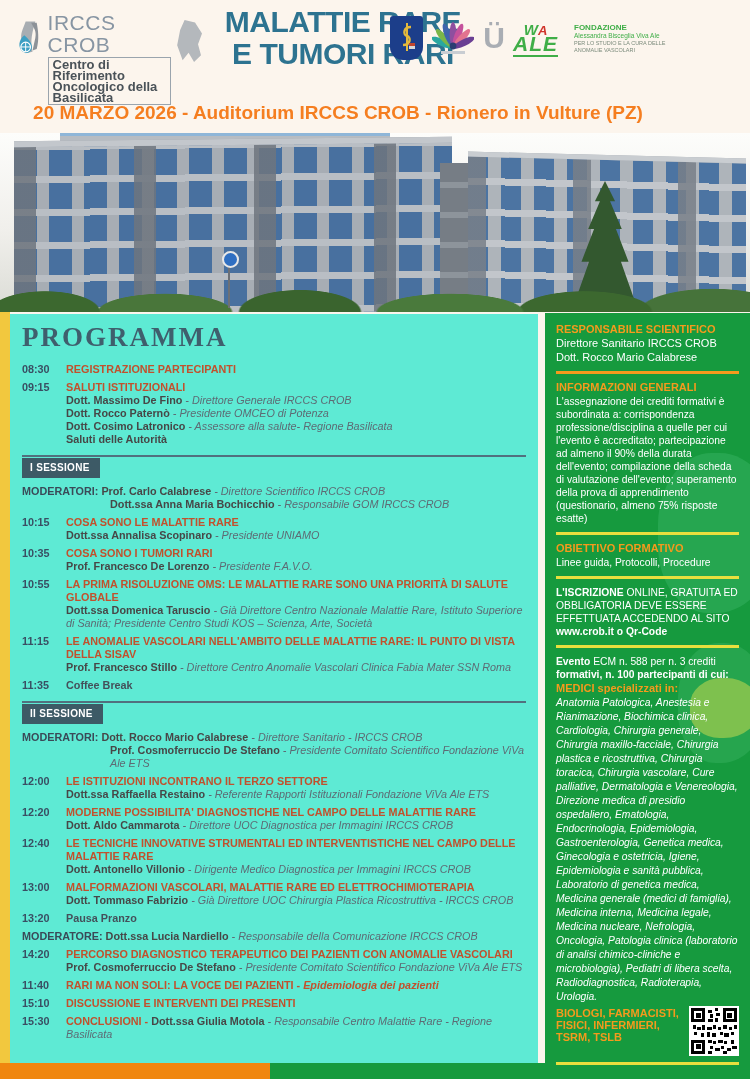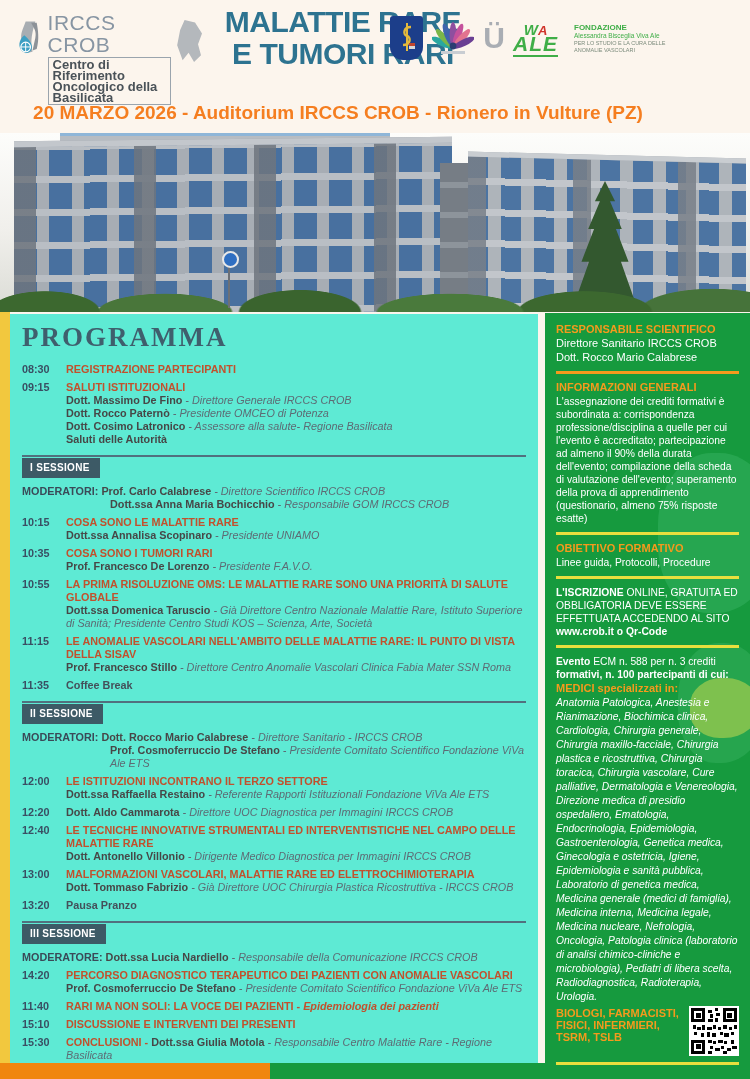--- a/index.html
+++ b/index.html
@@ -226,35 +226,34 @@
       <div class="mods">
         <div><span class="mlabel">MODERATORI: </span><span class="spk">Dott. Rocco Mario Calabrese</span><span class="role"> - Direttore Sanitario - IRCCS CROB</span></div>
         <div class="ind"><span class="spk">Prof. Cosmoferruccio De Stefano</span><span class="role"> - Presidente Comitato Scientifico Fondazione ViVa Ale ETS</span></div>
       </div>
       <div class="entry">
         <div class="time">12:00</div>
         <div class="ebody"><span class="etitle">LE ISTITUZIONI INCONTRANO IL TERZO SETTORE</span><div><span class="spk">Dott.ssa Raffaella Restaino</span><span class="role"> - Referente Rapporti Istituzionali Fondazione ViVa Ale ETS</span></div></div>
       </div>
       <div class="entry">
         <div class="time">12:20</div>
-        <div class="ebody"><div><span class="spk">Dott. Aldo Cammarota</span><span class="role"> - Direttore UOC Diagnostica per Immagini IRCCS CROB</span></div></div>
+        <div class="ebody"><span class="etitle">MODERNE POSSIBILITA' DIAGNOSTICHE NEL CAMPO DELLE MALATTIE RARE</span><div><span class="spk">Dott. Aldo Cammarota</span><span class="role"> - Direttore UOC Diagnostica per Immagini IRCCS CROB</span></div></div>
       </div>
       <div class="entry">
         <div class="time">12:40</div>
         <div class="ebody"><span class="etitle">LE TECNICHE INNOVATIVE STRUMENTALI ED INTERVENTISTICHE NEL CAMPO DELLE MALATTIE RARE</span><div><span class="spk">Dott. Antonello Villonio</span><span class="role"> - Dirigente Medico Diagnostica per Immagini IRCCS CROB</span></div></div>
       </div>
       <div class="entry">
         <div class="time">13:00</div>
         <div class="ebody"><span class="etitle">MALFORMAZIONI VASCOLARI, MALATTIE RARE ED ELETTROCHIMIOTERAPIA</span><div><span class="spk">Dott. Tommaso Fabrizio</span><span class="role"> - Già Direttore UOC Chirurgia Plastica Ricostruttiva - IRCCS CROB</span></div></div>
       </div>
       <div class="entry">
         <div class="time">13:20</div>
         <div class="ebody"><span class="etitle plain">Pausa Pranzo</span></div>
       </div>
-      <div class="sess"><span class="badge">III SESSIONE</span></div>
       <div class="mods">
         <div><span class="mlabel">MODERATORE: </span><span class="spk">Dott.ssa Lucia Nardiello</span><span class="role"> - Responsabile della Comunicazione IRCCS CROB</span></div>
       </div>
       <div class="entry">
         <div class="time">14:20</div>
         <div class="ebody"><span class="etitle">PERCORSO DIAGNOSTICO TERAPEUTICO DEI PAZIENTI CON ANOMALIE VASCOLARI</span><div><span class="spk">Prof. Cosmoferruccio De Stefano</span><span class="role"> - Presidente Comitato Scientifico Fondazione ViVa Ale ETS</span></div></div>
       </div>
       <div class="entry">
         <div class="time">11:40</div>
         <div class="ebody"><span class="etitle">RARI MA NON SOLI: LA VOCE DEI PAZIENTI -</span><span class="suffix"> Epidemiologia dei pazienti</span></div>

